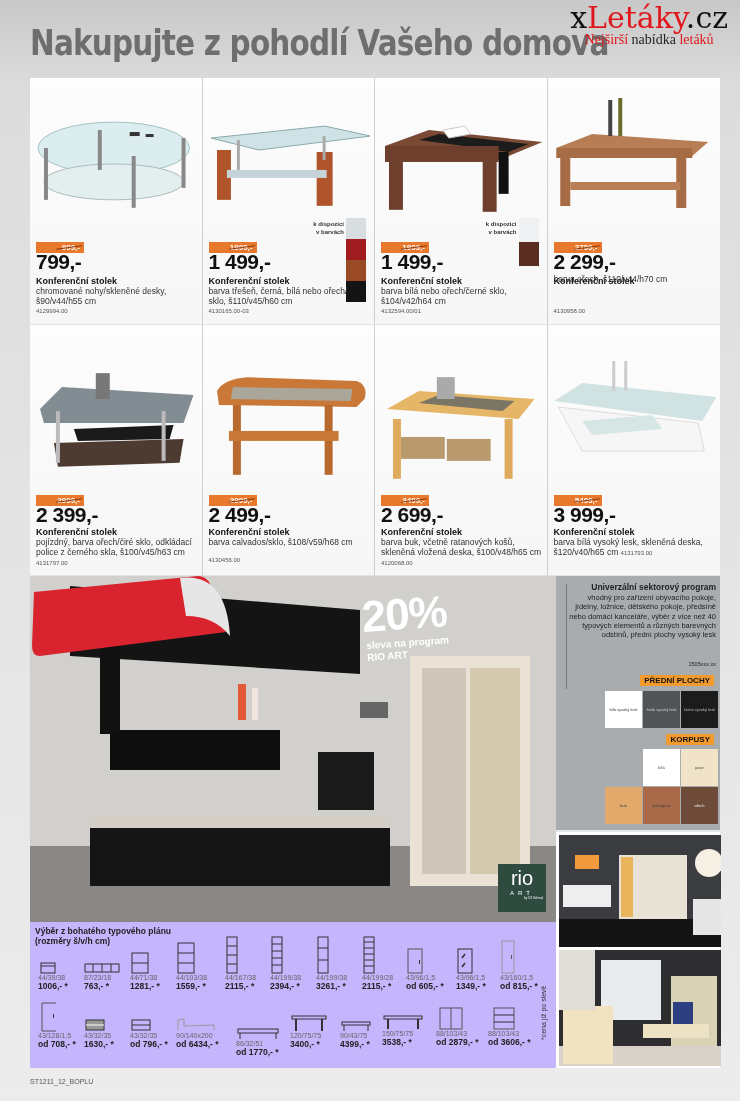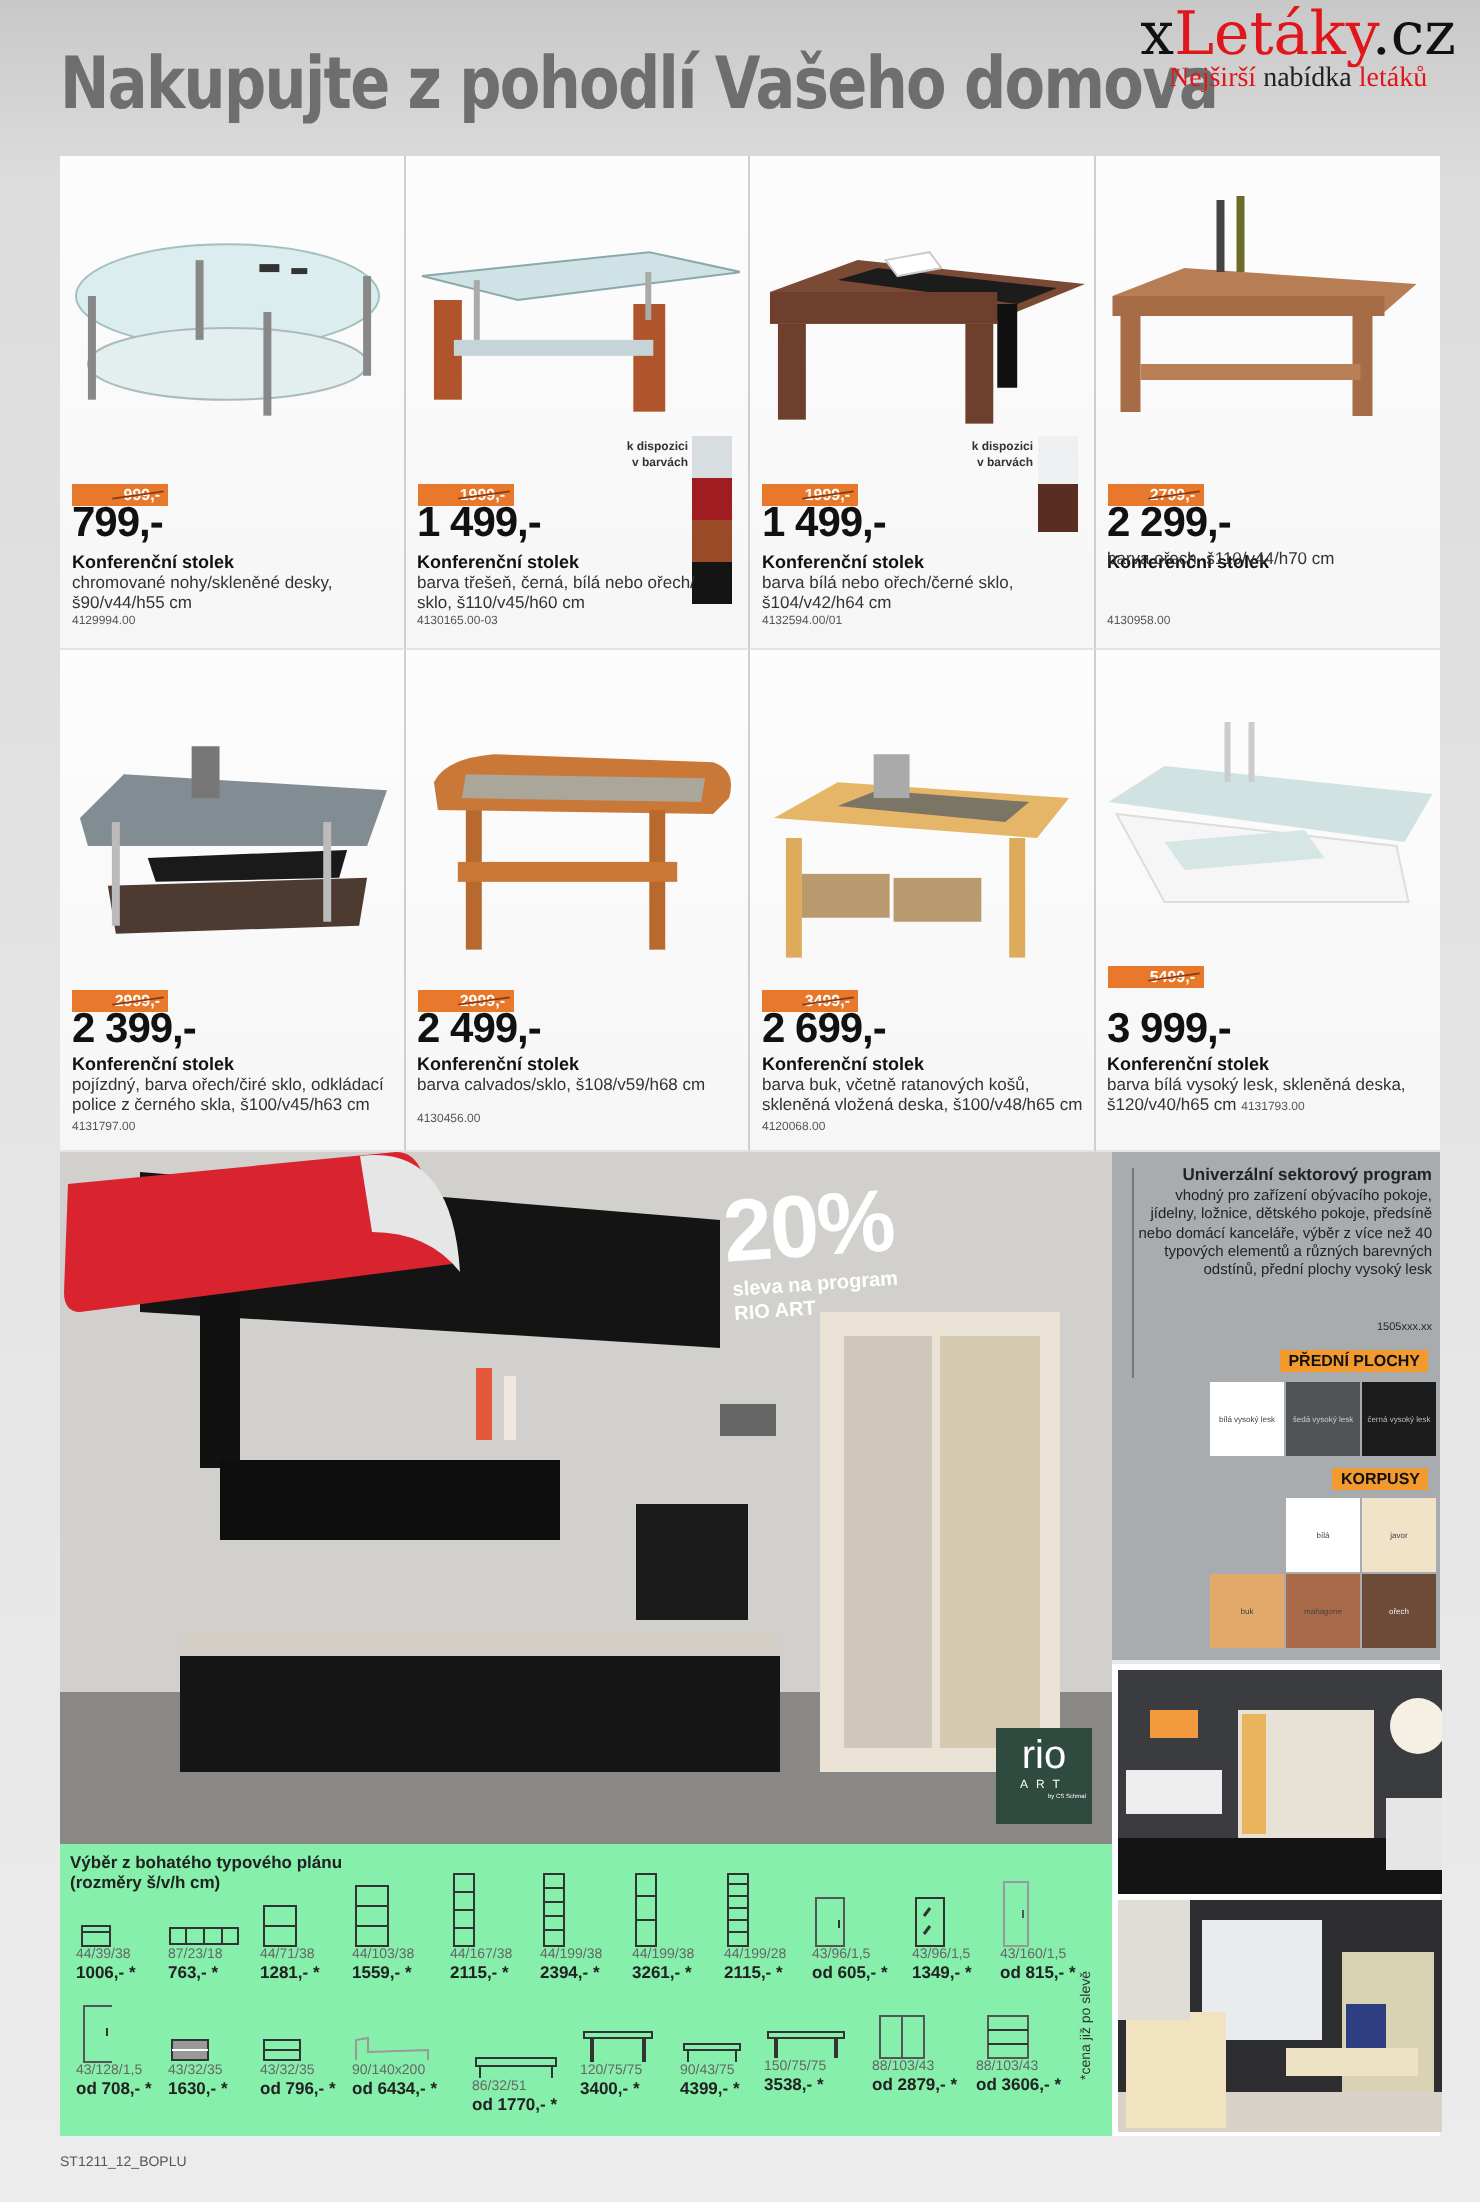--- a/index.html
+++ b/index.html
@@ -101,21 +101,21 @@
   .side-bar { position: absolute; left: 10px; top: 8px; width: 1px; height: 105px; background: #777; }
   .tag-orange {
     position: absolute; background: #f29a2e; color: #111; font-size: 8px; font-weight: bold; padding: 1px 4px;
   }
   .chip { position: absolute; width: 37px; height: 37px; font-size: 4px; color: #444; text-align: center; display: flex; align-items: center; justify-content: center; line-height: 5px; }
 
   .photos { position: absolute; left: 556px; top: 832px; width: 164px; height: 236px; background: #fff; }
   .photo { position: absolute; left: 3px; width: 162px; }
 
   
-  .plan { position: absolute; left: 30px; top: 922px; width: 526px; height: 146px; background: #86efac; }
+  .plan { position: absolute; left: 30px; top: 922px; width: 526px; height: 146px; background: #c4b5fd; }
   .plan-title { position: absolute; left: 5px; top: 4px; font-size: 8.5px; font-weight: bold; line-height: 10px; color: #222; }
   .item { position: absolute; text-align: left; }
   .item .ic { display: block; }
   .item .dim { font-size: 7px; color: #666; white-space: nowrap; }
   .item .pr { font-size: 8.5px; font-weight: bold; color: #222; white-space: nowrap; }
   .plan-note {
     position: absolute; left: 510px; top: 118px; font-size: 7px; color: #333;
     transform: rotate(-90deg); transform-origin: left top; white-space: nowrap;
   }
   .footer-code { position: absolute; left: 30px; top: 1078px; font-size: 7px; color: #555; }
@@ -274,21 +274,21 @@
   <div class="cell row2">
     <div class="pic">
       <svg viewBox="0 0 164 150">
           <polygon points="2,58 30,40 164,54 150,78" fill="#c8dedd" opacity=".85"></polygon>
           <path d="M6 64 L146 80 L152 108 L30 108 Z" fill="#f6f6f6" stroke="#ddd"></path>
           <polygon points="30,78 100,72 110,86 40,92" fill="#d6e6e4"></polygon>
           <rect x="60" y="18" width="3" height="30" fill="#ccc"></rect>
           <rect x="72" y="18" width="3" height="30" fill="#ccc"></rect>
         </svg>
     </div>
-    <div class="oldprice" style="top:158px">5499,-</div>
+    <div class="oldprice" style="top:170px">5499,-</div>
     <div class="price" style="top:178px">3 999,-</div>
     <div class="pname" style="top:202px">Konferenční stolek</div>
     <div class="pdesc" style="top:212px;width:168px"><span>barva bílá vysoký lesk, skleněná deska, š120/v40/h65 cm</span> <span class="pcode">4131793.00</span></div>
   </div>
 </div>
 
 <div class="promo">
   <svg width="526" height="346" viewBox="0 0 526 346">
     <rect x="0" y="0" width="526" height="346" fill="#d2d0cc"></rect>
     <rect x="0" y="270" width="526" height="76" fill="#8a8884"></rect>

